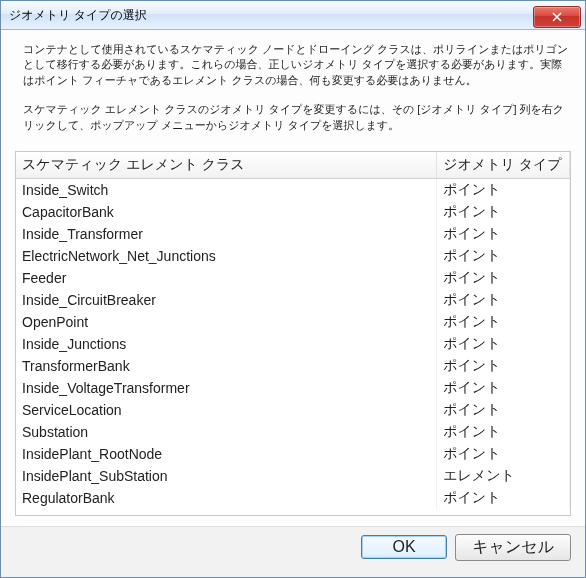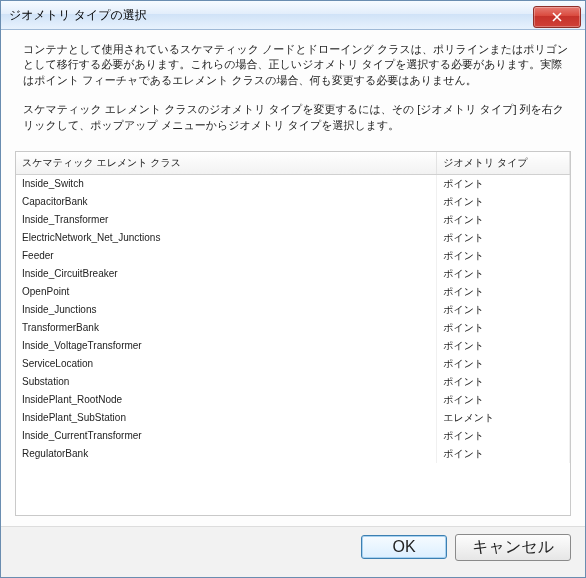--- a/index.html
+++ b/index.html
@@ -61,21 +61,21 @@
   .table-wrap {
     border: 1px solid #c9c9c9;
     flex: 1;
     overflow: hidden;
     background: #fff;
     margin-bottom: 10px;
   }
   table {
     width: 100%;
     border-collapse: collapse;
-    font-size: 10px;
+    font-size: 14px;
   }
   thead th {
     text-align: left;
     font-weight: normal;
     background: linear-gradient(to bottom, #ffffff, #f2f2f2);
     border-bottom: 1px solid #d0d0d0;
     border-right: 1px solid #e3e3e3;
     padding: 4px 6px;
     color: #222;
   }
@@ -194,24 +194,20 @@
             </tr>
             <tr>
               <td>InsidePlant_RootNode</td>
               <td>ポイント</td>
             </tr>
             <tr>
               <td>InsidePlant_SubStation</td>
               <td>エレメント</td>
             </tr>
             <tr>
-              <td>Inside_CurrentTransformer</td>
-              <td>ポイント</td>
-            </tr>
-            <tr>
               <td>RegulatorBank</td>
               <td>ポイント</td>
             </tr>
           </tbody>
       </table>
     </div>
 
   </div>
 
   <div class="button-row">

